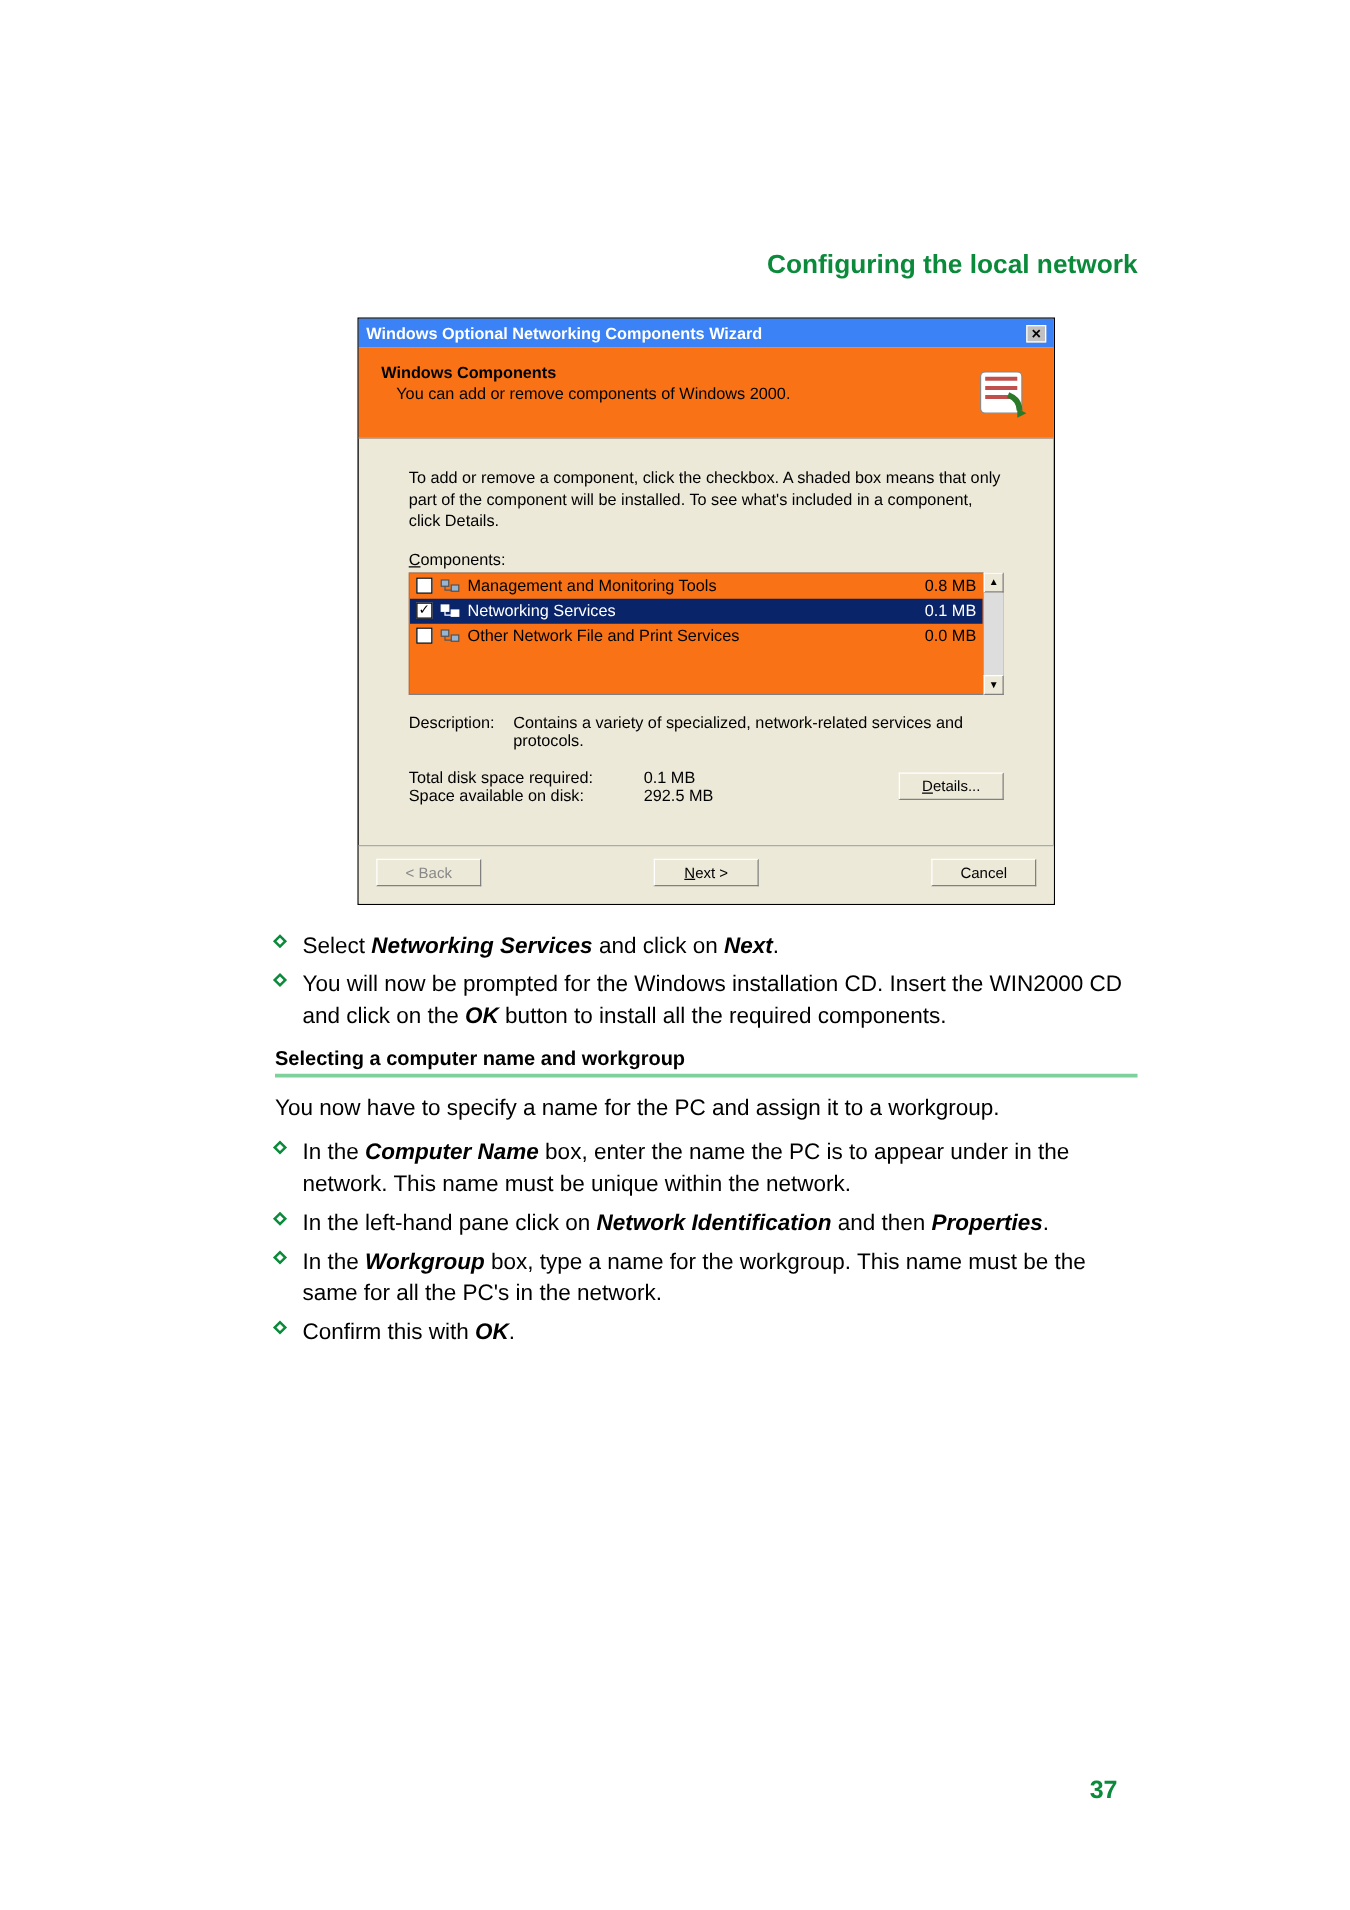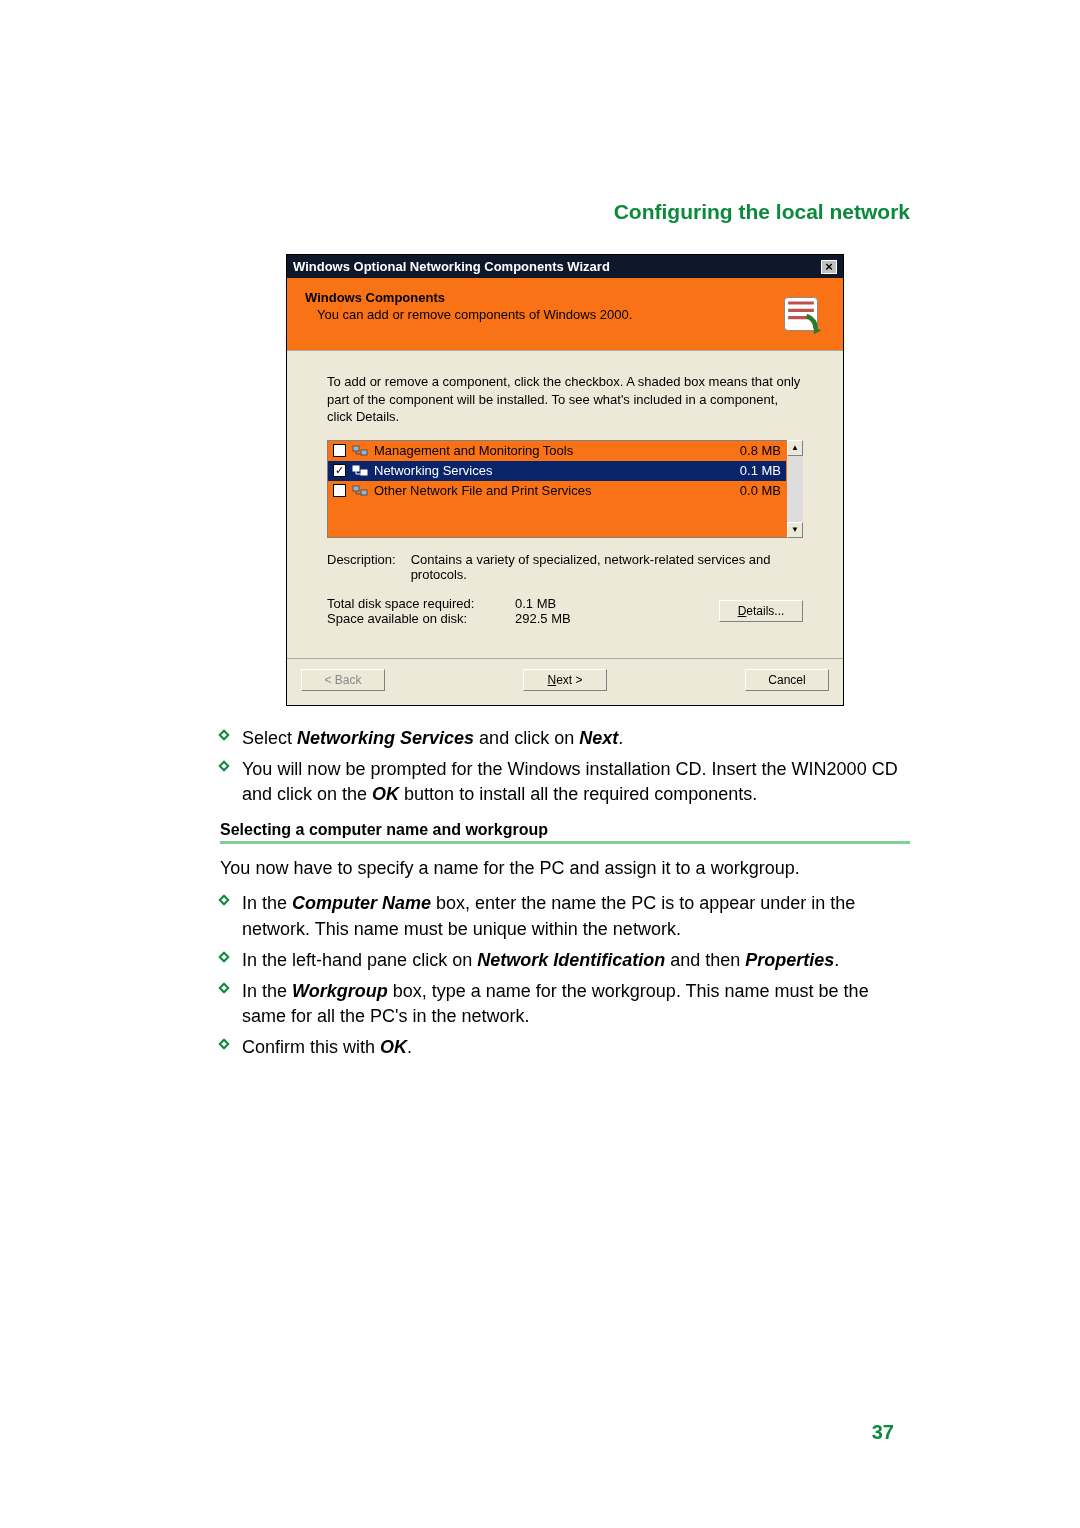--- a/index.html
+++ b/index.html
@@ -23,21 +23,21 @@
   }
   .dialog {
     border: 1px solid #000;
     background: #ece9d8;
     margin: 0 auto 20px auto;
     width: 558px;
     font-family: Tahoma, Arial, sans-serif;
     font-size: 13px;
   }
   .titlebar {
-    background: #0f172a;
+    background: #3b82f6;
     color: #fff;
     font-weight: bold;
     padding: 4px 6px;
     display: flex;
     justify-content: space-between;
     align-items: center;
   }
   .close-x {
     background: #c0c0c0;
     color: #000;
@@ -198,20 +198,23 @@
       <svg viewBox="0 0 48 48">
         <rect x="6" y="6" width="36" height="36" rx="4" fill="#fff" stroke="#888"></rect>
         <path d="M10 12 L38 12 M10 20 L38 20 M10 28 L34 28" stroke="#c0504d" stroke-width="3.5"></path>
         <path d="M30 26 Q40 30 40 40" stroke="#2a7a2a" stroke-width="5" fill="none"></path>
         <polygon points="38,38 46,42 38,46" fill="#2a7a2a"></polygon>
       </svg>
     </div>
   </div>
   <div class="dlg-body">
     <div class="hint">To add or remove a component, click the checkbox.  A shaded box means that only part of the component will be installed.  To see what's included in a component, click Details.</div>
+    <div class="label-row">
+      <span class="underline-char">C</span><span>omponents:</span>
+    </div>
     <div class="listbox-wrap">
       <div class="listbox">
         <div class="list-inner">
           <div class="list-row">
             <span class="chk"></span>
             <span class="row-icon">
               <svg viewBox="0 0 16 16">
                   <rect x="1" y="3" width="6" height="5" fill="#94b5d6" stroke="#555"></rect>
                   <rect x="9" y="7" width="6" height="5" fill="#94b5d6" stroke="#555"></rect>
                   <path d="M4 8 L4 11 L9 11" stroke="#555" fill="none"></path>

